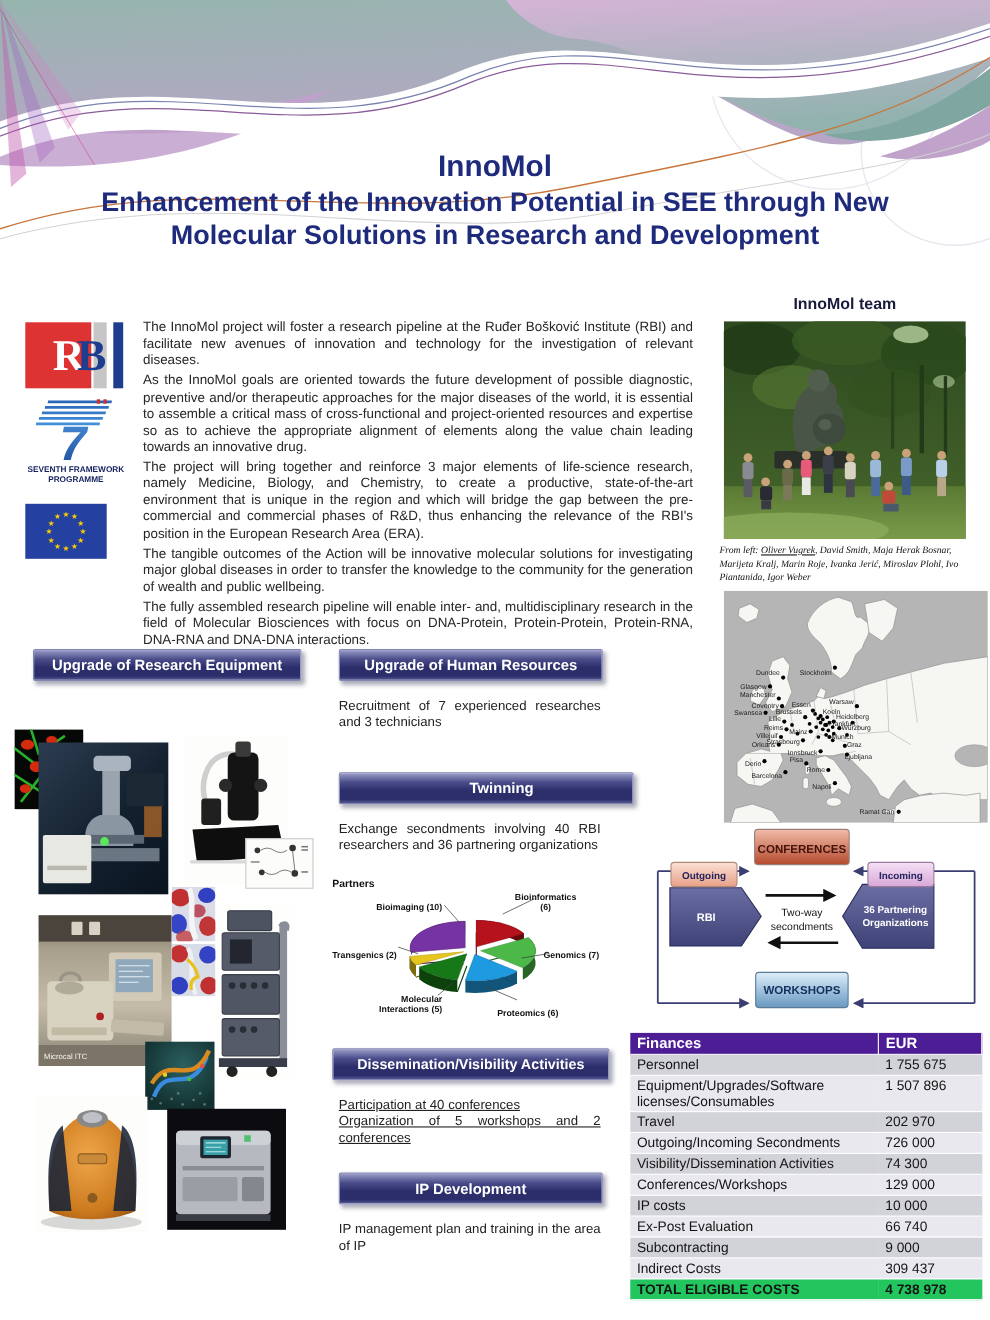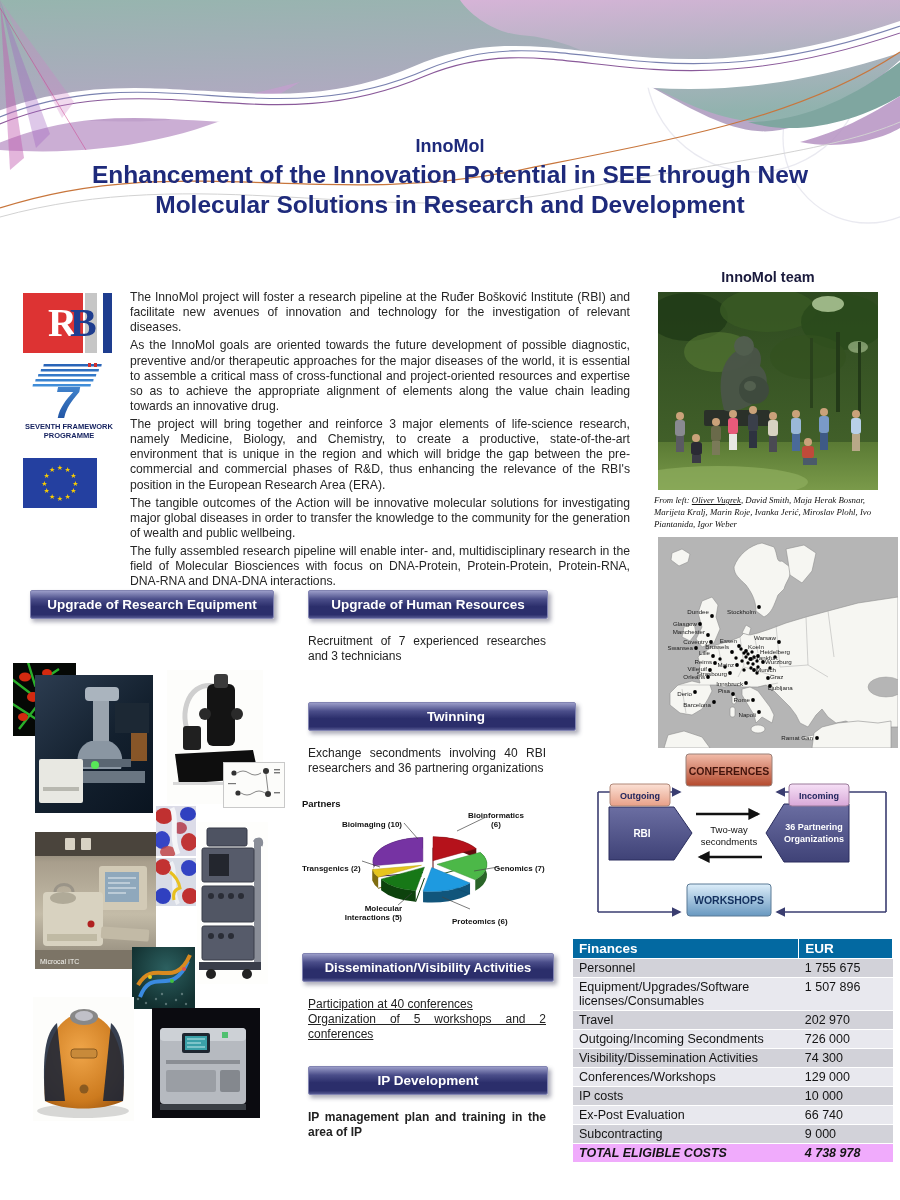--- a/index.html
+++ b/index.html
@@ -1,21 +1,21 @@
 <!DOCTYPE html>
 <html><head>
 <meta charset="utf-8">
 <style>
   html,body{margin:0;padding:0;background:#888;}
   .poster{position:relative;width:900px;height:1200px;background:#ffffff;overflow:hidden;
           font-family:"Liberation Sans",sans-serif;}
   .abs{position:absolute;}
   
   .title-wrap{position:absolute;left:0;top:136px;width:900px;text-align:center;color:#1e2a7b;}
-  .title-main{font-size:18px;font-weight:bold;margin:0;}
+  .title-main{font-size:27px;font-weight:bold;margin:0;}
   .title-sub{font-size:24.5px;font-weight:bold;margin:3px auto 0;max-width:780px;line-height:1.22;}
   
   .rb-logo{left:23px;top:293px;width:90px;height:60px;}
   .rb-red{position:absolute;left:0;top:0;width:60px;height:60px;background:#dd3333;}
   .rb-gray{position:absolute;left:62px;top:0;width:12px;height:60px;background:#c6c6c6;}
   .rb-blue{position:absolute;left:80px;top:0;width:9px;height:60px;background:#1e3d8f;}
   .rb-r{position:absolute;left:25px;top:6px;font-family:"Liberation Serif",serif;font-weight:bold;
         font-size:40px;color:#fff;}
   .rb-b{position:absolute;left:47px;top:6px;font-family:"Liberation Serif",serif;font-weight:bold;
         font-size:40px;color:#1e3d8f;}
@@ -39,24 +39,24 @@
           box-shadow:2.5px 3px 4px rgba(70,70,100,.45);}
   .coltext{position:absolute;font-size:12px;line-height:1.24;text-align:justify;color:#222;}
   .coltext p{margin:0;}
   
   .pie-wrap{left:302px;top:798px;width:254px;height:142px;}
   .pie-title{position:absolute;left:0;top:0;width:254px;text-align:left;font-size:9.5px;font-weight:bold;color:#111;}
   .pie-label{position:absolute;font-size:8px;font-weight:bold;color:#111;line-height:1.15;}
   
   .fin{left:573px;top:939px;width:320px;border-collapse:collapse;font-size:12.5px;color:#141414;}
   .fin td{padding:2px 6px;vertical-align:top;border-bottom:1px solid #fff;}
-  .fin .hd td{background:#0369a1;color:#fff;font-weight:bold;font-size:13.5px;border-right:1px solid #fff;}
+  .fin .hd td{background:#4c1d95;color:#fff;font-weight:bold;font-size:13.5px;border-right:1px solid #fff;}
   .fin .row-a td{background:#d2d2d9;}
   .fin .row-b td{background:#e8e8ee;}
-  .fin .tot td{background:#f0abfc;font-weight:bold;font-style:italic;}
+  .fin .tot td{background:#22c55e;font-weight:bold;}
   
   .eq{position:absolute;overflow:hidden;}
   .eq svg{display:block;}
   .itc-cap{position:absolute;left:5px;bottom:4px;font-size:7px;color:#f5f5f0;}
 </style>
 </head>
 <body>
 
 <div class="poster">
 
@@ -431,21 +431,21 @@
   <div class="secbar" style="left:302px;top:953px;width:250px;font-size:13px;">
     <span>Dissemination/Visibility Activities</span>
   </div>
   <div class="coltext" style="left:308px;top:997px;width:238px;text-decoration:underline;">
     <p>Participation at 40 conferences</p>
     <p>Organization of 5 workshops and 2 conferences</p>
   </div>
   <div class="secbar" style="left:308px;top:1066px;width:238px;">
     <span>IP Development</span>
   </div>
-  <div class="coltext" style="left:308px;top:1110px;width:238px;font-weight:bold;">
+  <div class="coltext" style="left:308px;top:1110px;width:238px;">
     <p>IP management plan and training in the area of IP</p>
   </div>
 
   <div class="abs" style="left:586px;top:752px;width:312px;height:178px;">
     <svg width="312" height="178" viewBox="0 0 312 178">
       <defs>
         <linearGradient id="gConf" x1="0" y1="0" x2="0" y2="1">
             <stop offset="0" stop-color="#f2bcaa"></stop>
             <stop offset="1" stop-color="#b44a2e"></stop>
           </linearGradient>
@@ -539,20 +539,24 @@
           <td>10 000</td>
         </tr>
         <tr class="row-b">
           <td>Ex-Post Evaluation</td>
           <td>66 740</td>
         </tr>
         <tr class="row-a">
           <td>Subcontracting</td>
           <td>9 000</td>
         </tr>
+        <tr class="row-b">
+          <td>Indirect Costs</td>
+          <td>309 437</td>
+        </tr>
         <tr class="tot">
           <td>TOTAL ELIGIBLE COSTS</td>
           <td>4 738 978</td>
         </tr>
       </tbody>
   </table>
 
   <div class="eq" style="left:13px;top:663px;width:63px;height:73px;">
     <svg width="63" height="73" viewBox="0 0 63 73">
         <rect width="63" height="73" fill="#050805"></rect>

